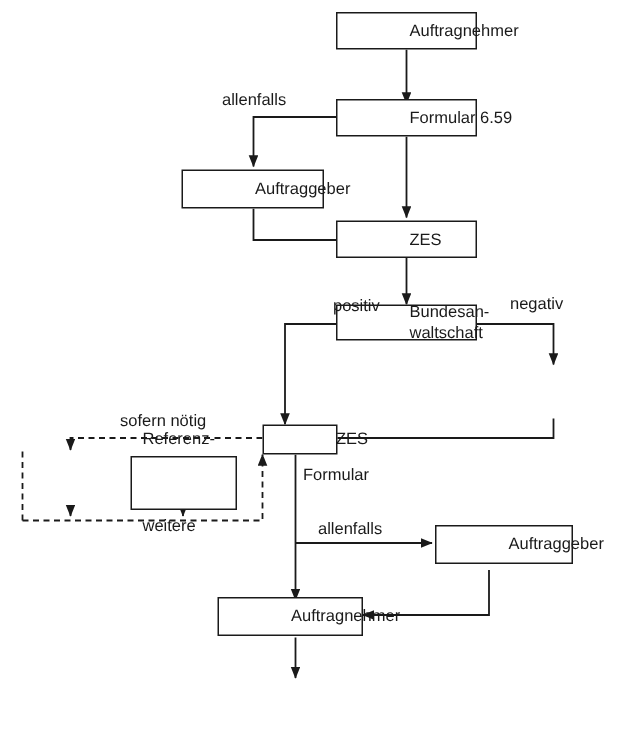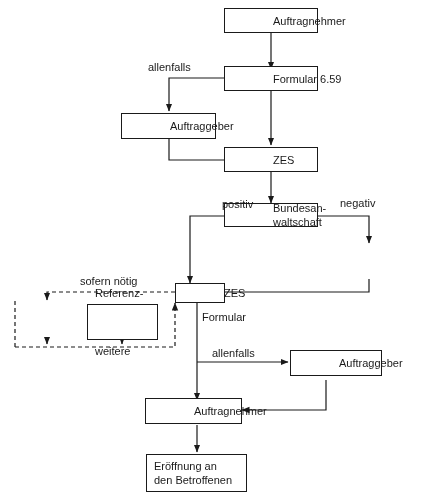--- a/index.html
+++ b/index.html
@@ -137,24 +137,20 @@
   </div>
 
   <div class="node" style="left:290px; top:350px; width:92px; height:26px;">
     <span class="line">Auftraggeber</span>
   </div>
 
   <div class="node" style="left:145px; top:398px; width:97px; height:26px;">
     <span class="line">Auftragnehmer</span>
   </div>
 
-  <div class="node left-align" style="left:146px; top:454px; width:101px; height:38px;">
-    <span class="line">Eröffnung an</span>
-    <span class="line">den Betroffenen</span>
-  </div>
 
   <div class="edge-label" style="left:148px; top:61px;">allenfalls</div>
 
   <div class="edge-label" style="left:178px; top:198px;padding-left:44px;">positiv</div>
 
   <div class="edge-label" style="left:340px; top:197px;">negativ</div>
 
   <div class="edge-label" style="left:50px; top:275px;margin-left:30px;">sofern nötig</div>
 
   <div class="edge-label" style="left:202px; top:311px;">Formular</div>

